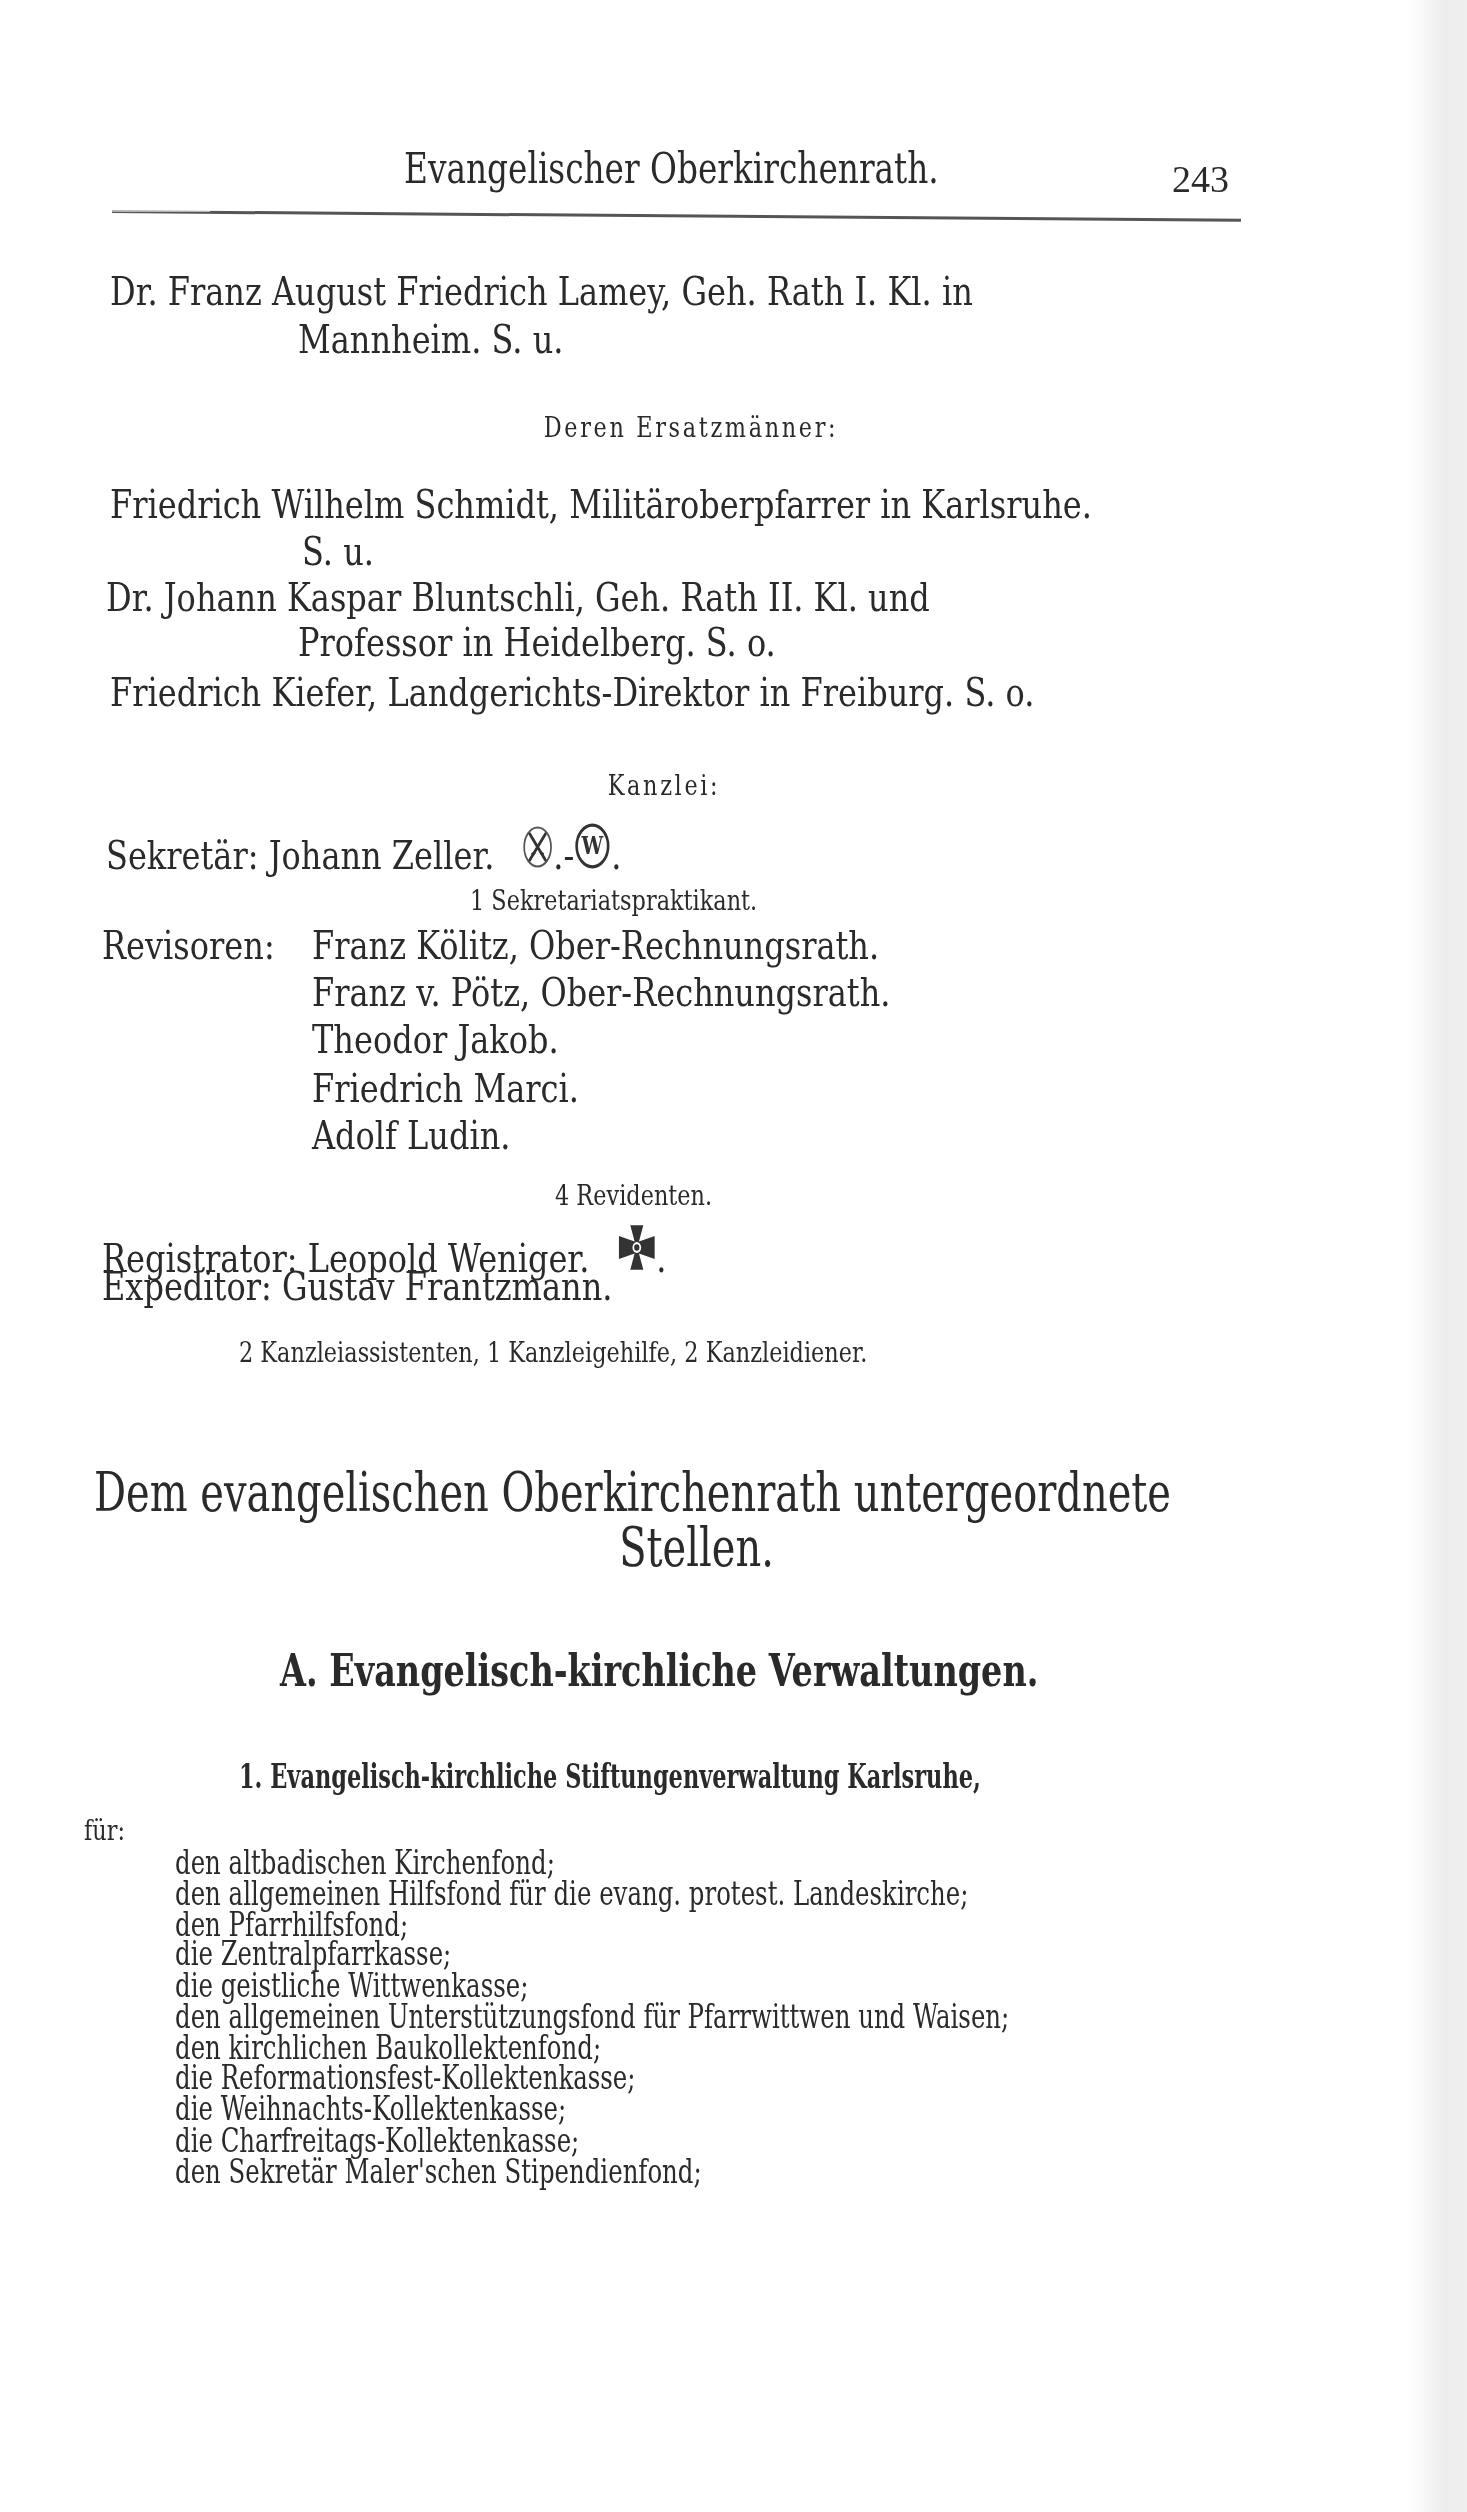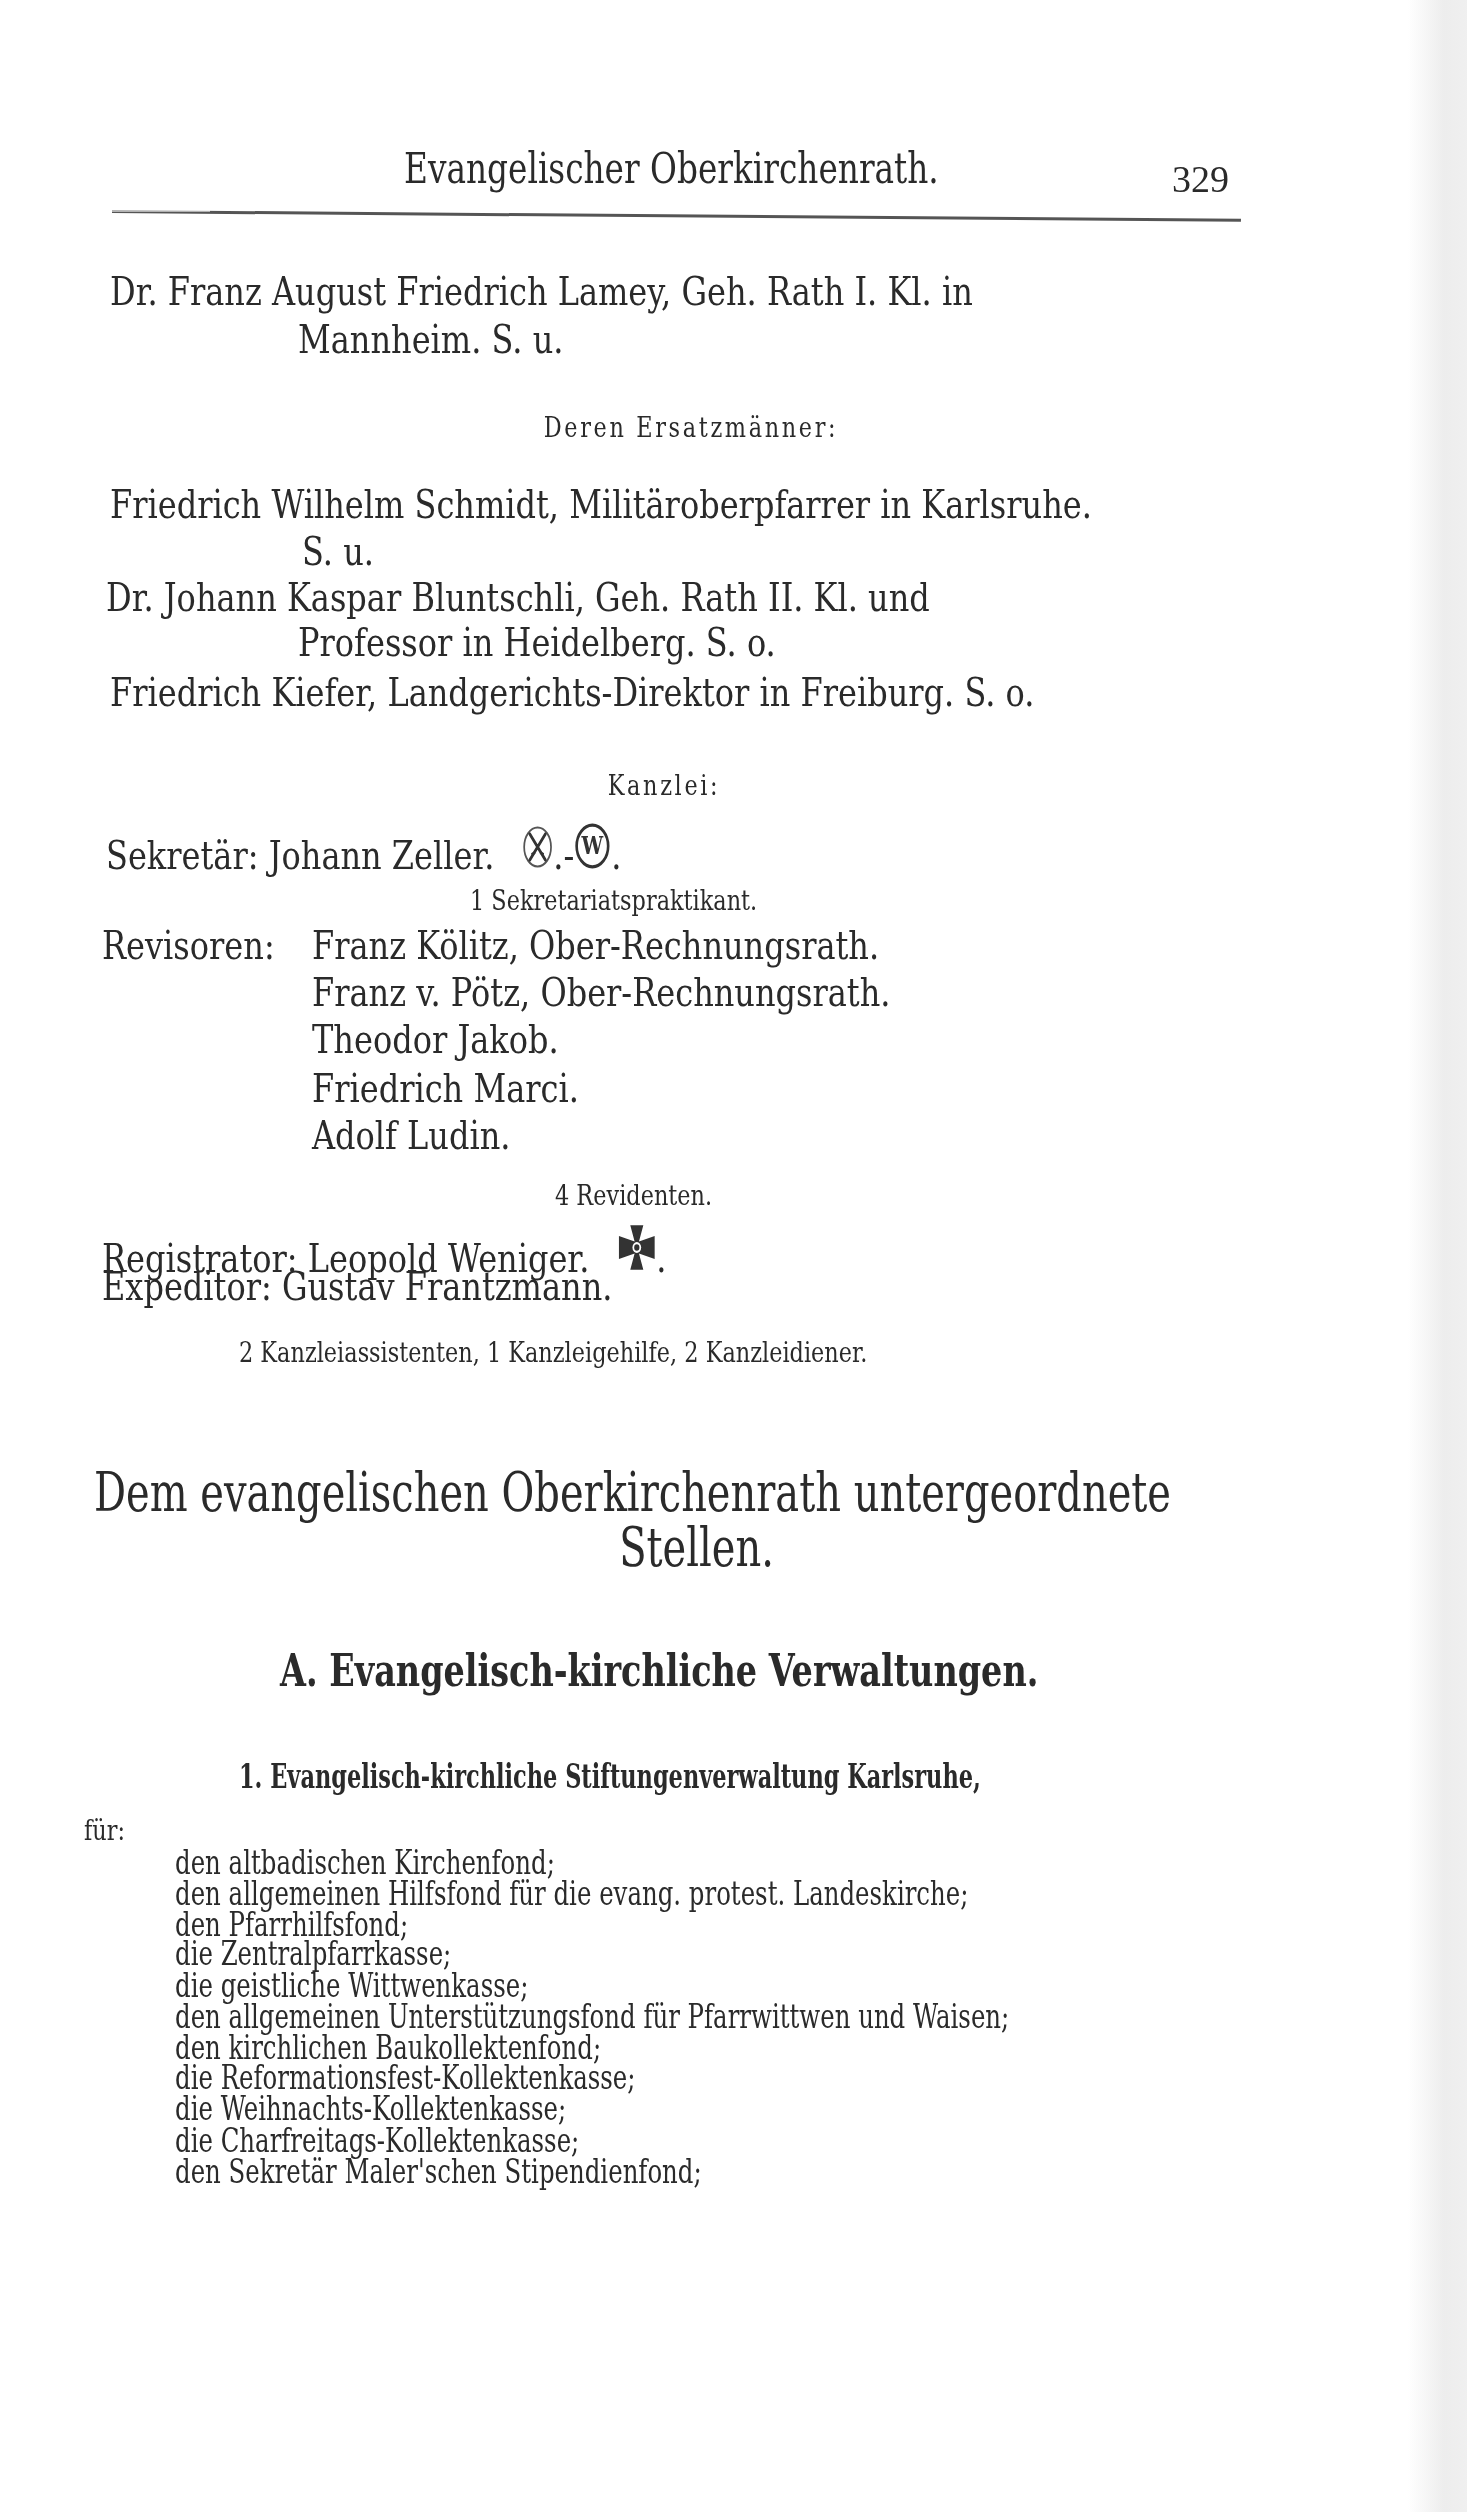--- a/index.html
+++ b/index.html
@@ -39,21 +39,21 @@
   }
   .sym { display: inline-block; vertical-align: baseline; }
   .gap { display: inline-block; width: 22px; }
 </style>
 </head>
 <body>
 
 <div class="page-edge"></div>
 
 <div class="ln fr header-title" style="left:404px; top:148px;">Evangelischer Oberkirchenrath.</div>
-<div class="ln page-number" style="left:1172px; top:160px;">329</div>
+<div class="ln page-number" style="left:1172px; top:160px;">243</div>
 <div class="rule"></div>
 <div class="rule-faded"></div>
 
 <div class="ln fr body-text" style="left:110px; top:271px;">Dr. Franz August Friedrich Lamey, Geh. Rath I. Kl. in</div>
 <div class="ln fr body-text" style="left:298px; top:319px;">Mannheim.  S. u.</div>
 
 <div class="ln fr small-text spaced c" style="left:0; width:1382px; text-align:center; top:414px;">Deren Ersatzmänner:</div>
 <div class="ln fr body-text" style="left:110px; top:484px;">Friedrich Wilhelm Schmidt, Militäroberpfarrer in Karlsruhe.</div>
 <div class="ln fr body-text" style="left:302px; top:531px;">S. u.</div>
 <div class="ln fr body-text" style="left:106px; top:577px;">Dr. Johann Kaspar Bluntschli, Geh. Rath II. Kl. und</div>

